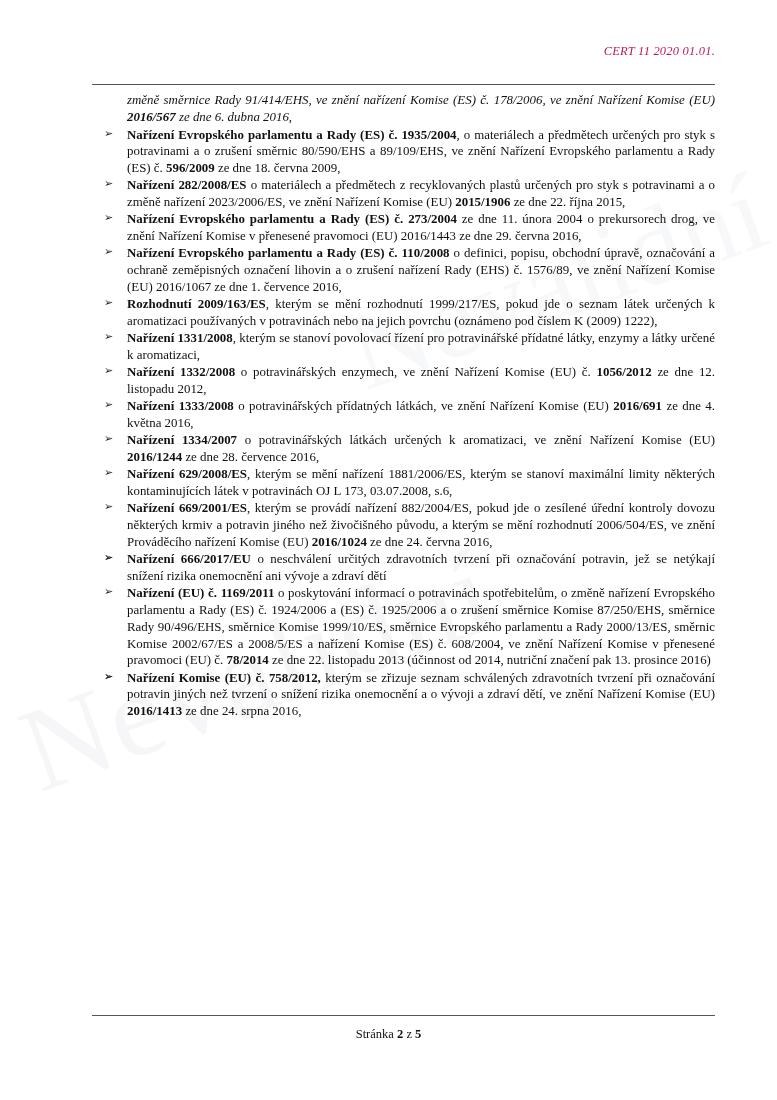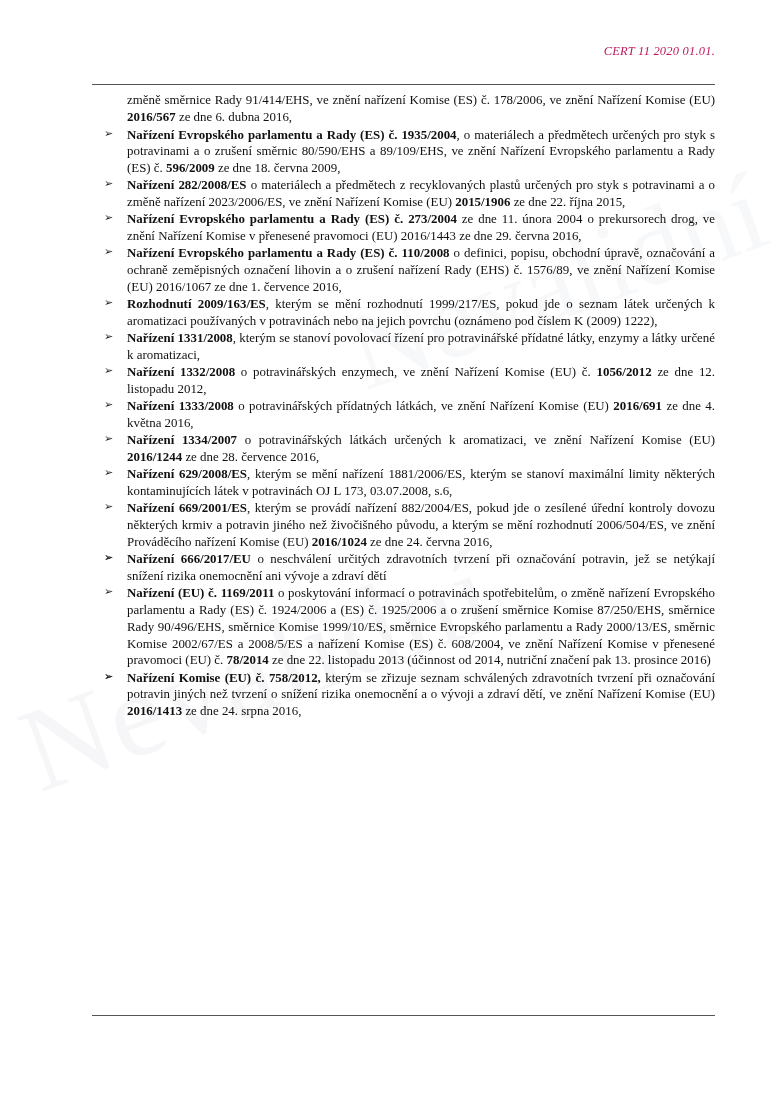--- a/index.html
+++ b/index.html
@@ -90,20 +90,21 @@
     top: 92px;
     font-size: 12.9px;
     line-height: 1.30;
     color: #111;
     text-align: justify;
   }
   .lead {
     margin: 0 0 1px 0;
     padding-left: 35px;
     text-align: justify;
+    font-style: italic;
   }
   ul.list {
     list-style: none;
     margin: 0;
     padding: 0;
   }
   ul.list > li {
     position: relative;
     padding-left: 35px;
     margin: 0 0 0.5px 0;
@@ -146,13 +147,16 @@
         <li><span class="bullet">➢</span><span><b>Nařízení 669/2001/ES</b>, kterým se provádí nařízení 882/2004/ES, pokud jde o zesílené úřední kontroly dovozu některých krmiv a potravin jiného než živočišného původu, a kterým se mění rozhodnutí 2006/504/ES, ve znění Prováděcího nařízení Komise (EU) <b>2016/1024</b> ze dne 24. června 2016,</span></li>
         <li><span class="bullet">➢</span></li>
         <li><span class="bullet">➢</span><span><b>Nařízení 666/2017/EU</b> o neschválení určitých zdravotních tvrzení při označování potravin, jež se netýkají snížení rizika onemocnění ani vývoje a zdraví dětí</span></li>
         <li><span class="bullet">➢</span><span><b>Nařízení (EU) č. 1169/2011</b>  o poskytování informací o potravinách spotřebitelům, o změně nařízení Evropského parlamentu a Rady (ES) č. 1924/2006 a (ES) č. 1925/2006 a o zrušení směrnice Komise 87/250/EHS, směrnice Rady 90/496/EHS, směrnice Komise 1999/10/ES, směrnice Evropského parlamentu a Rady 2000/13/ES, směrnic Komise 2002/67/ES a 2008/5/ES a nařízení Komise (ES) č. 608/2004, ve znění Nařízení Komise v přenesené pravomoci (EU) č. <b>78/2014</b> ze dne 22. listopadu 2013 (účinnost od 2014, nutriční značení pak 13. prosince 2016)</span></li>
         <li><span class="bullet">➢</span></li>
         <li><span class="bullet">➢</span><span><b>Nařízení Komise (EU) č. 758/2012,</b> kterým se zřizuje seznam schválených zdravotních tvrzení při označování potravin jiných než tvrzení o snížení rizika onemocnění a o vývoji a zdraví dětí, ve znění Nařízení Komise (EU) <b>2016/1413</b> ze dne 24. srpna 2016,</span></li>
       </ul>
   </div>
 
   <div class="rule-bottom"></div>
+  <div class="footer">
+    <span>Stránka </span><b>2</b><span> z </span><b>5</b>
+  </div>
 </div>
 
 </body></html>

